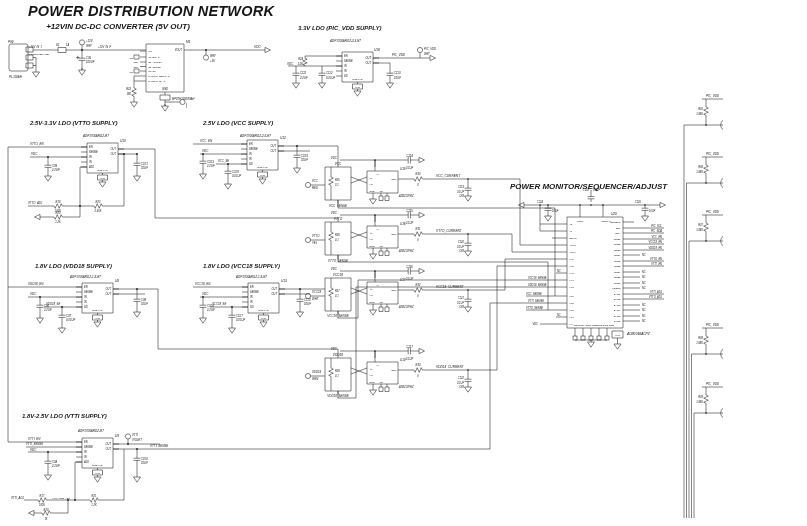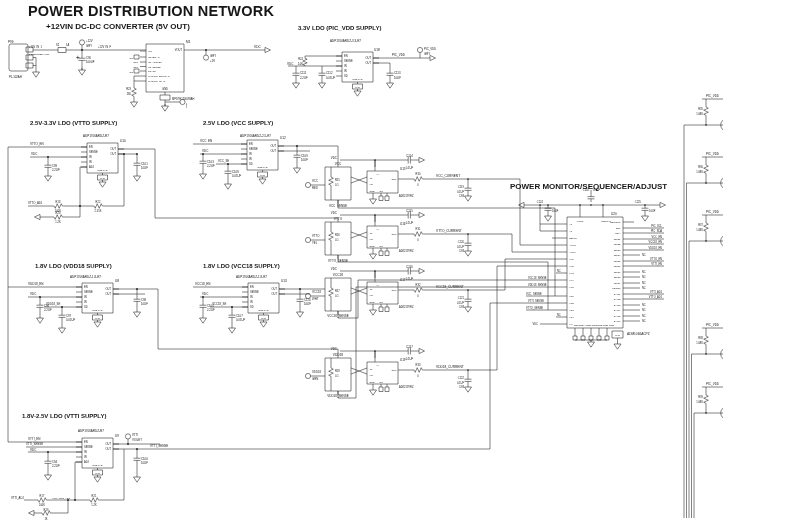--- a/index.html
+++ b/index.html
@@ -1,16 +1,16 @@
 <!DOCTYPE html>
 <html><head>
 <meta charset="utf-8">
 <style>
   html,body{margin:0;padding:0;background:#fff;}
-  #page{width:723px;height:526px;background:#ffffff;overflow:hidden;position:relative;}
+  #page{width:723px;height:526px;background:#ffffff;overflow:hidden;position:relative;font-style:italic;}
   svg{display:block;}
   svg *{vector-effect:non-scaling-stroke;}
   path,line,rect,circle,polyline{stroke:#1c1c1c;fill:none;stroke-width:.55px;}
   text{stroke:none;fill:#161616;font-family:"Liberation Sans","DejaVu Sans",sans-serif;}
   .dot{fill:#1c1c1c;stroke:none;}
   .tT{font-size:14.5px;font-weight:700;letter-spacing:.2px;}
   .tH{font-size:8px;font-weight:700;}
   .th{font-size:6px;font-weight:700;}.t32{font-size:3.2px;}.t3{font-size:3px;}
   .t28{font-size:2.8px;}.t26{font-size:2.6px;}.t25{font-size:2.5px;}.t24{font-size:2.4px;}.t23{font-size:2.3px;}
   .mid{text-anchor:middle;}.end{text-anchor:end;}

